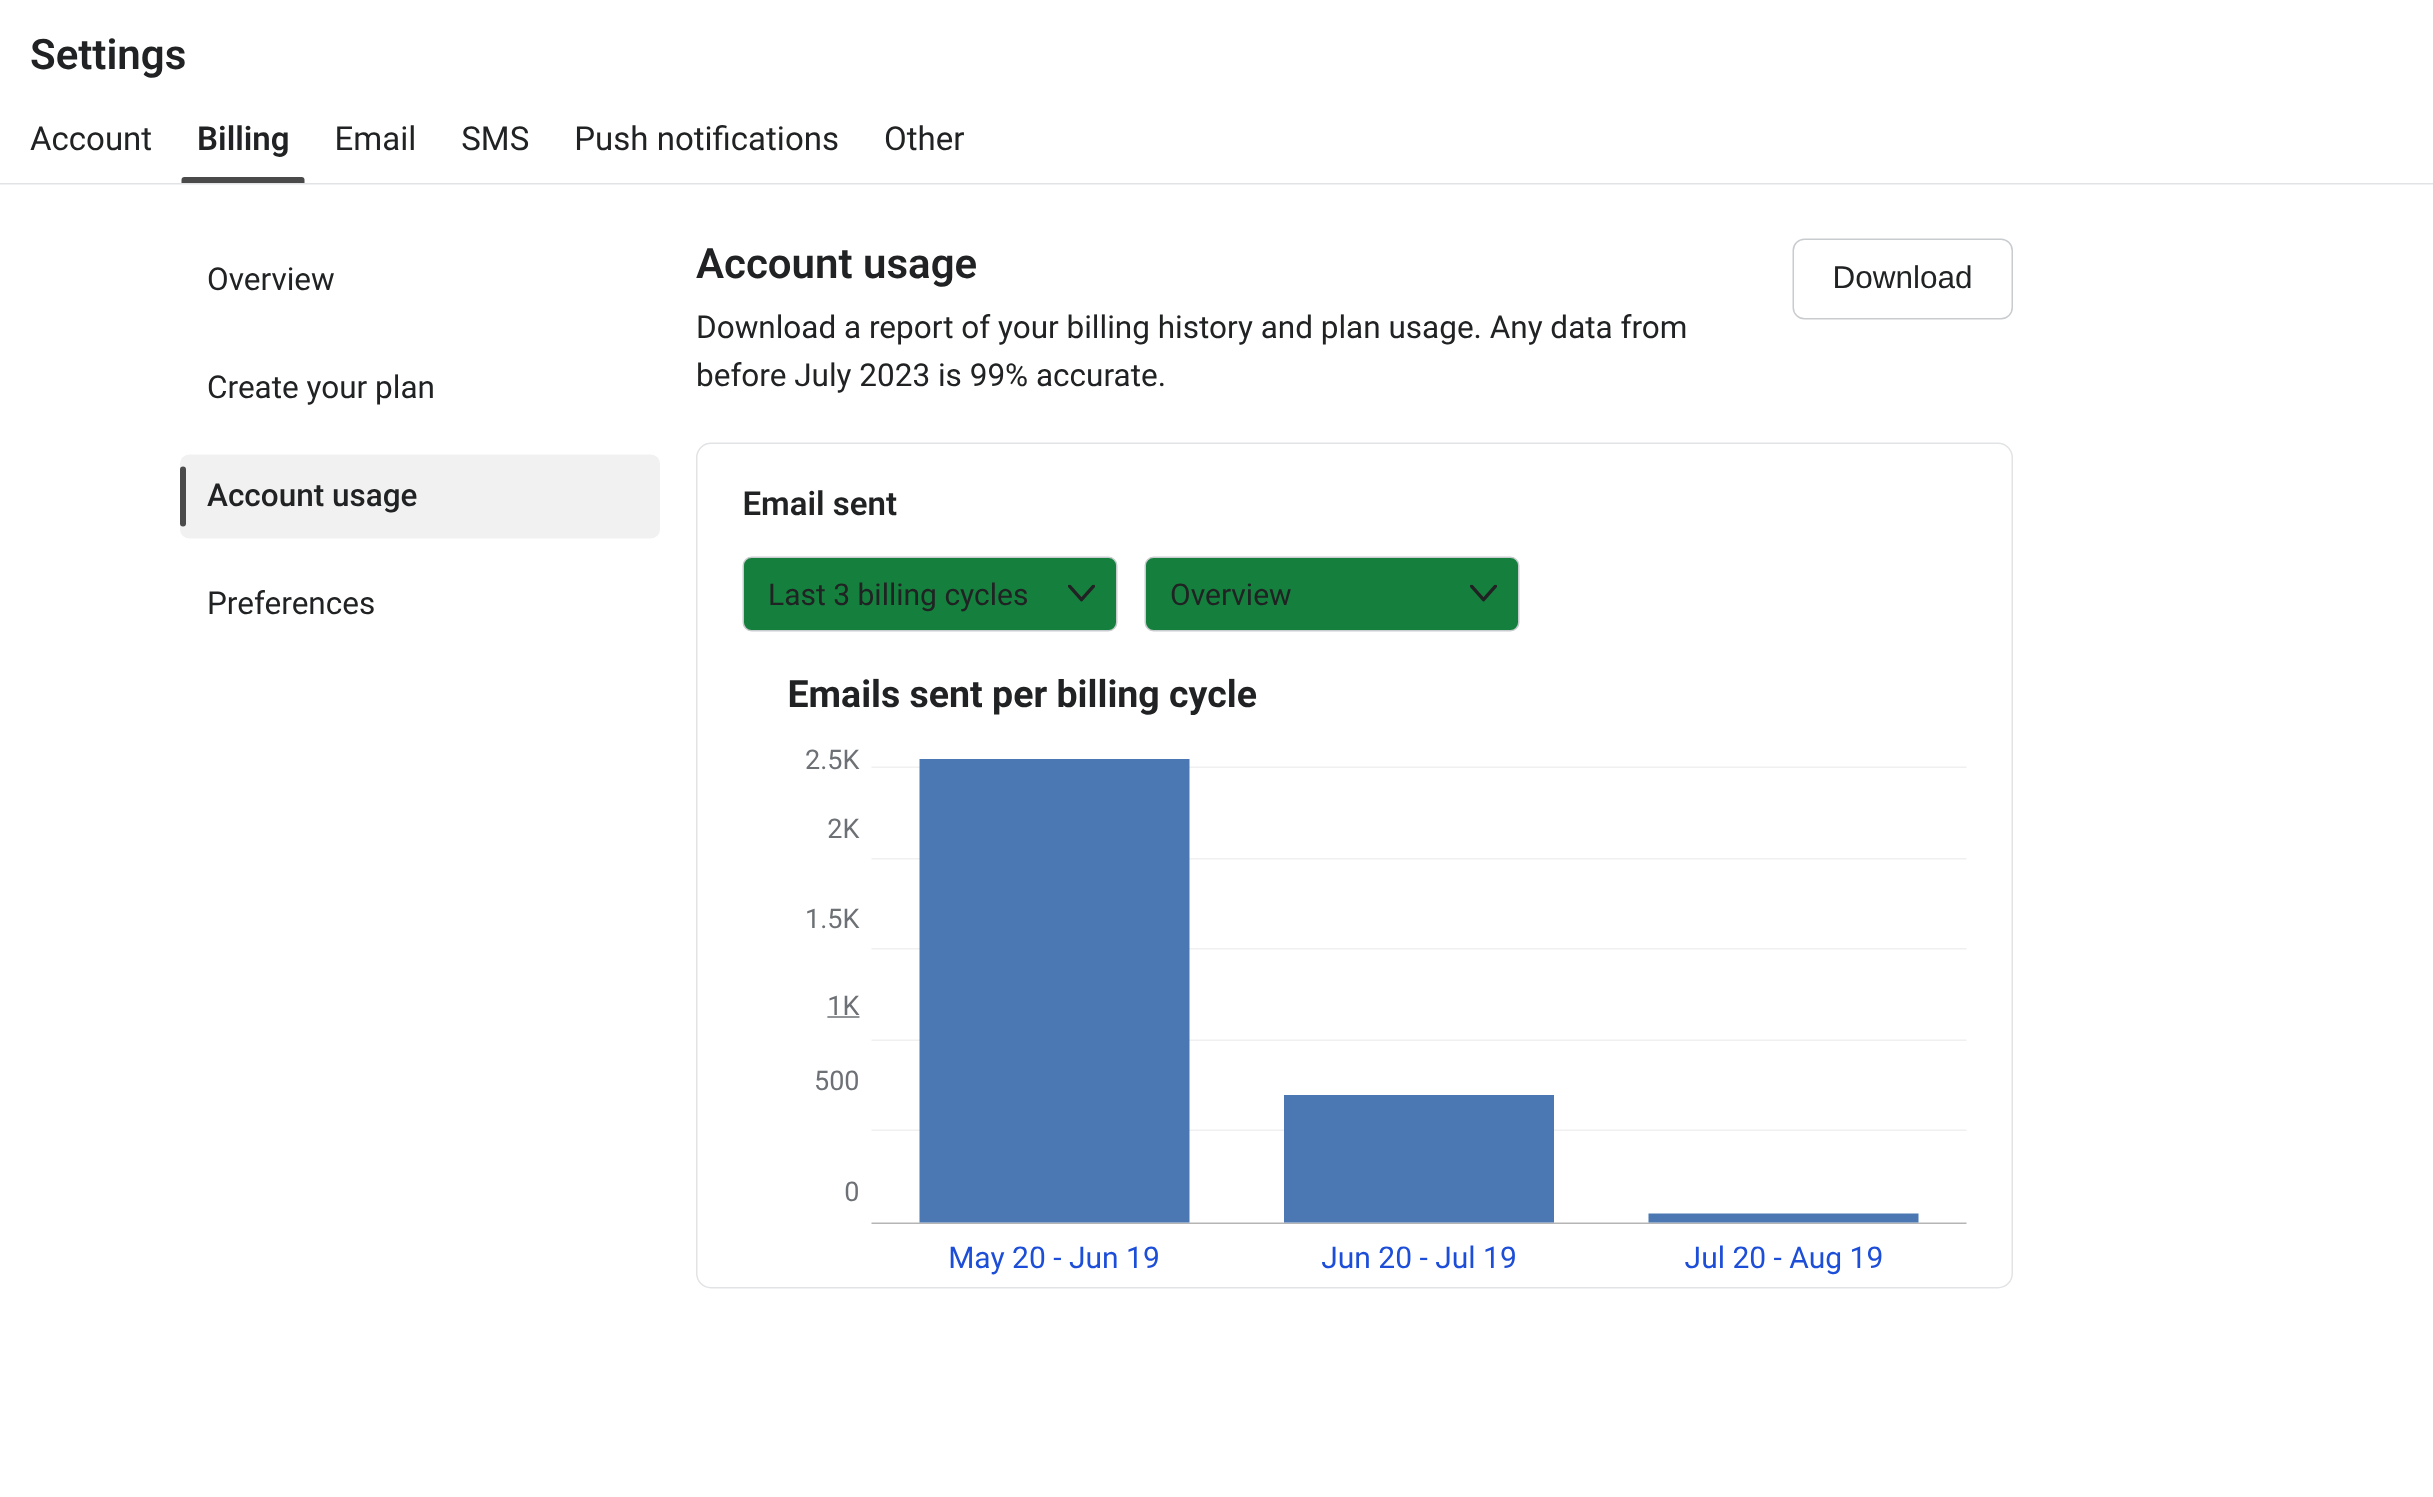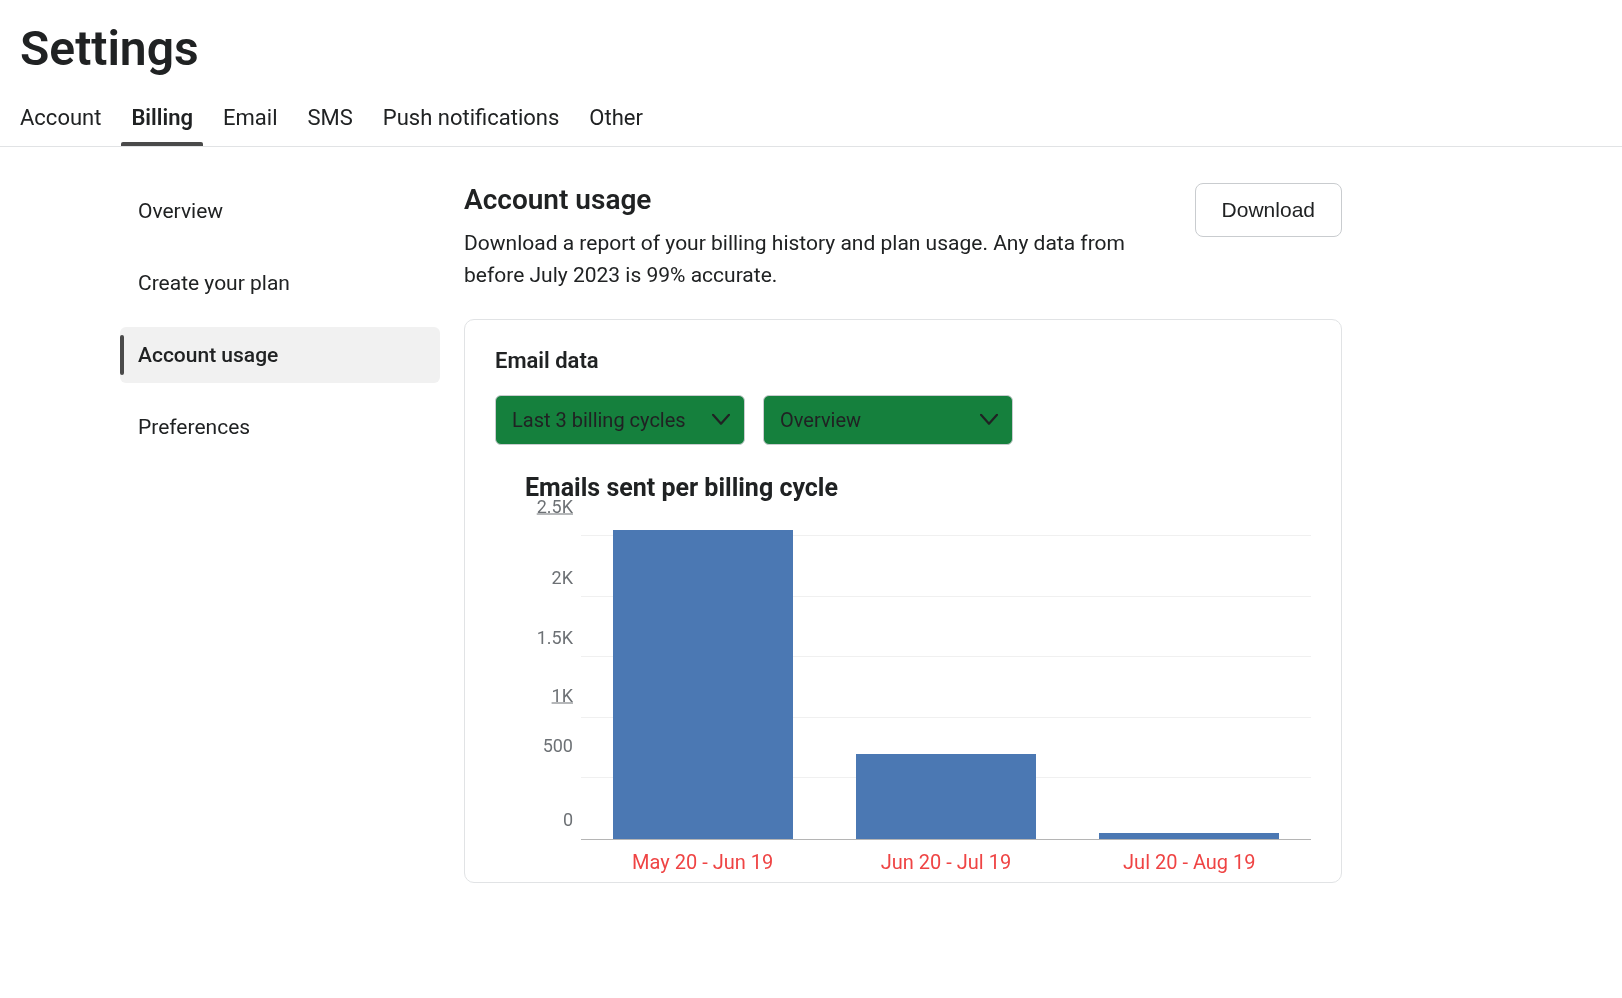--- a/index.html
+++ b/index.html
@@ -1,18 +1,18 @@
 <!DOCTYPE html>
 <html><head>
 <meta charset="utf-8">
 <style>
   * { box-sizing: border-box; margin: 0; padding: 0; }
   html, body { width: 1622px; height: 998px; font-family: -apple-system, BlinkMacSystemFont, "Segoe UI", Roboto, Helvetica, Arial, sans-serif; color: #202223; background: #fff; }
   .page { padding: 20px 20px 0 20px; }
-  .page-title { font-size: 48px; font-weight: 600; margin-bottom: 18px; }
+  .page-title { font-size: 28px; font-weight: 600; margin-bottom: 18px; }
   .tabbar { display: flex; gap: 30px; border-bottom: 1px solid #e1e3e5; margin: 0 -20px; padding: 0 20px; }
   .tab { font-size: 22px; padding: 10px 0 16px 0; color: #202223; cursor: pointer; position: relative; text-align: center; }
   .tab.active { font-weight: 600; }
   .tab.active::after { content: ""; position: absolute; left: -10px; right: -10px; bottom: 0; height: 4px; background: #4a4a4a; border-radius: 2px 2px 0 0; }
   .content { display: flex; padding-top: 36px; }
   .sidebar { width: 320px; margin-left: 100px; }
   .side-item { font-size: 21px; padding: 16px 18px; border-radius: 6px; cursor: pointer; margin-bottom: 16px; color: #202223; }
   .side-item.active { background: #f1f1f1; position: relative; font-weight: 500; }
   .side-item.active::before { content: ""; position: absolute; left: 0; top: 8px; bottom: 8px; width: 4px; background: #4a4a4a; border-radius: 2px; }
   .main { flex: 1; padding-left: 24px; padding-right: 260px; }
@@ -28,21 +28,21 @@
   .chart-wrap { padding-left: 30px; }
   .chart-title { font-size: 25px; font-weight: 700; margin-bottom: 18px; margin-top: 24px; }
   .chart { position: relative; height: 320px; display: flex; }
   .y-axis { width: 56px; position: relative; }
   .y-tick { position: absolute; right: 8px; font-size: 18px; color: #6d7175; transform: translateY(-50%); }
   .plot { flex: 1; position: relative; border-bottom: 1px solid #b5b5b5; }
   .grid-line { position: absolute; left: 0; right: 0; height: 1px; background: #f0f0f0; }
   .bars { position: absolute; left: 0; right: 0; bottom: 0; top: 0; display: flex; justify-content: space-around; align-items: flex-end; }
   .bar { background: #4b78b3; width: 180px; }
   .x-axis { display: flex; justify-content: space-around; margin-left: 56px; padding-top: 10px; }
-  .x-lab { font-size: 20px; color: #ef4444; text-align: center; width: 180px; }
+  .x-lab { font-size: 20px; color: #1d4ed8; text-align: center; width: 180px; }
   svg.caret-svg { width: 18px; height: 12px; }
 </style>
 </head>
 <body>
 
 <div class="page">
   <h1 class="page-title">Settings</h1>
 
   <div class="tabbar">
     <div class="tab">Account</div>
@@ -64,21 +64,21 @@
     <div class="main">
       <div class="top-row">
         <div>
           <div class="section-title">Account usage</div>
           <div class="section-desc">Download a report of your billing history and plan usage. Any data from before July 2023 is 99% accurate.</div>
         </div>
         <button class="btn">Download</button>
       </div>
 
       <div class="card">
-        <div class="card-title">Email data</div>
+        <div class="card-title">Email sent</div>
 
         <div class="select-row">
           <div class="select">
             <span>Last 3 billing cycles</span>
             <span class="caret">
               <svg class="caret-svg" viewBox="0 0 18 12">
                   <path d="M1 1 L9 10 L17 1" stroke="#202223" stroke-width="2.2" fill="none" stroke-linecap="round" stroke-linejoin="round"></path>
                 </svg>
             </span>
           </div>
@@ -94,21 +94,21 @@
 
         <div class="chart-wrap">
           <div class="chart-title">Emails sent per billing cycle</div>
           <div class="chart">
             <div class="y-axis" id="y-axis">
                 <div class="y-tick" style="bottom: 0px;">0</div>
                 <div class="y-tick" style="bottom: 74px;">500</div>
                 <div class="y-tick" style="bottom: 124px; text-decoration: underline;">1K</div>
                 <div class="y-tick" style="bottom: 181.765px;">1.5K</div>
                 <div class="y-tick" style="bottom: 242.353px;">2K</div>
-                <div class="y-tick" style="bottom: 313px; text-decoration: underline;">2.5K</div>
+                <div class="y-tick" style="bottom: 288px;">2.5K</div>
               </div>
             <div class="plot" id="plot">
               <div class="grid-line" style="bottom: 60.5882px;"></div>
                 <div class="grid-line" style="bottom: 121.176px;"></div>
                 <div class="grid-line" style="bottom: 181.765px;"></div>
                 <div class="grid-line" style="bottom: 242.353px;"></div>
                 <div class="grid-line" style="bottom: 302.941px;"></div>
                 <div class="bars" id="bars">
                   <div class="bar" style="height: 309px; background: rgb(75, 120, 179);"></div>
                   <div class="bar" style="height: 84.8235px; background: rgb(75, 120, 179);"></div>

